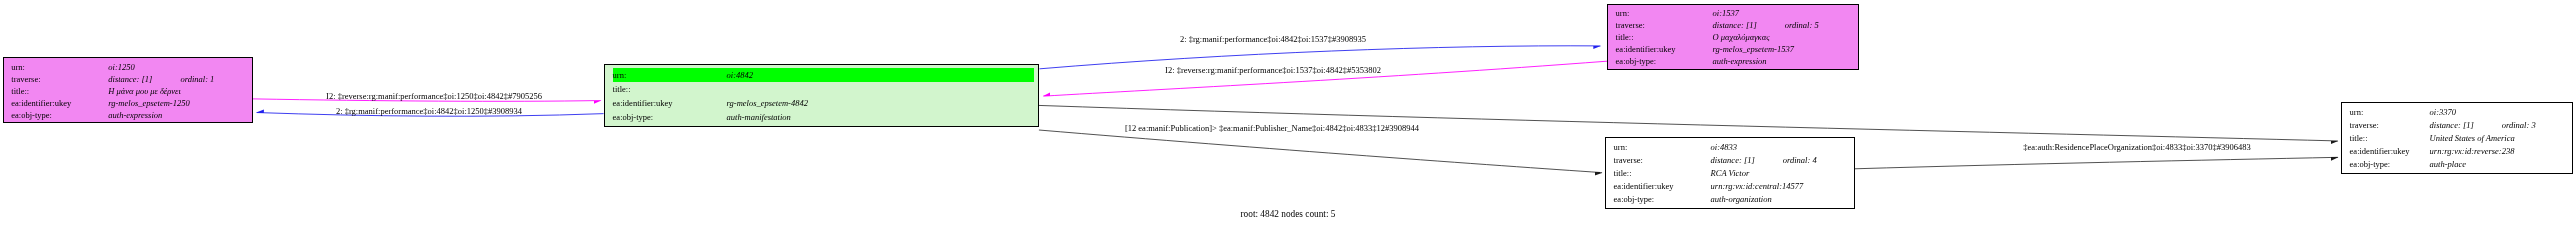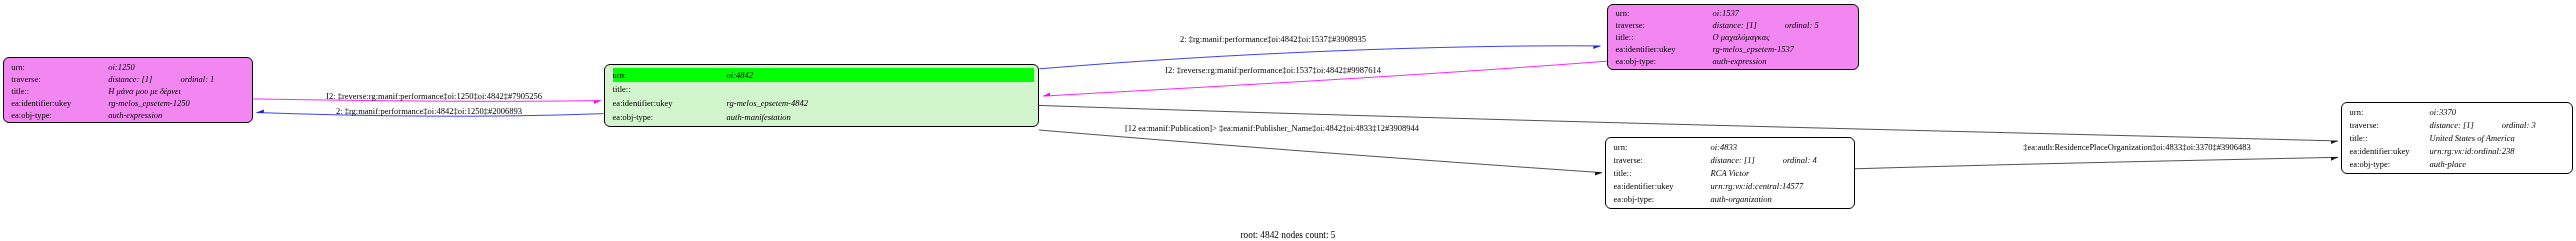--- a/index.html
+++ b/index.html
@@ -8,21 +8,21 @@
     width: 2576px; height: 242px;
     background: #ffffff;
     font-family: "Liberation Serif", "DejaVu Serif", serif;
     color: #000000;
     overflow: hidden;
   }
   svg.edges { position:absolute; left:0; top:0; width:2576px; height:242px; }
   .node {
     position: absolute;
     border: 0.8px solid #000000;
-    border-radius: 6px;
+    border-radius: 0;
     box-sizing: border-box;
     padding: 2.7px 4.4px 2.7px 7.6px;
     background: #ffffff;
     display: flex;
     flex-direction: column;
     justify-content: space-evenly;
   }
   .node .row { display: flex; align-items: center; height: 12px; line-height: 12px; font-size: 8.5px; white-space: nowrap; }
   .node .k { display: inline-block; flex: 0 0 auto; }
   .node .v { white-space: pre; font-style: italic; }
@@ -177,31 +177,31 @@
       <span class="k">traverse:</span>
       <span class="v">distance: [1]</span>
       <span class="v ord">ordinal: 3</span>
     </div>
     <div class="row">
       <span class="k">title::</span>
       <span class="v">United States of America</span>
     </div>
     <div class="row">
       <span class="k">ea:identifier:ukey</span>
-      <span class="v">urn:rg:vx:id:ordinal:238</span>
+      <span class="v">urn:rg:vx:id:reverse:238</span>
     </div>
     <div class="row">
       <span class="k">ea:obj-type:</span>
       <span class="v">auth-place</span>
     </div>
   </div>
 
   <div class="edge-label" style="left:1273px;top:34px">2: ‡rg:manif:performance‡oi:4842‡oi:1537‡#3908935</div>
-  <div class="edge-label" style="left:1273px;top:65px">I2: ‡reverse:rg:manif:performance‡oi:1537‡oi:4842‡#9987614</div>
+  <div class="edge-label" style="left:1273px;top:65px">I2: ‡reverse:rg:manif:performance‡oi:1537‡oi:4842‡#5353802</div>
   <div class="edge-label" style="left:434px;top:91px">I2: ‡reverse:rg:manif:performance‡oi:1250‡oi:4842‡#7905256</div>
-  <div class="edge-label" style="left:429px;top:106px">2: ‡rg:manif:performance‡oi:4842‡oi:1250‡#2006893</div>
+  <div class="edge-label" style="left:429px;top:106px">2: ‡rg:manif:performance‡oi:4842‡oi:1250‡#3908934</div>
   <div class="edge-label" style="left:1272px;top:123px">[12 ea:manif:Publication]&gt; ‡ea:manif:Publisher_Name‡oi:4842‡oi:4833‡12#3908944</div>
   <div class="edge-label" style="left:2137px;top:142px">‡ea:auth:ResidencePlaceOrganization‡oi:4833‡oi:3370‡#3906483</div>
 
-  <div class="caption" style="left:1288px;top:230px">root: 4842 nodes count: 5</div>
+  <div class="caption" style="left:1288px;top:209px">root: 4842 nodes count: 5</div>
 
 </div>
 
 
 </body></html>

